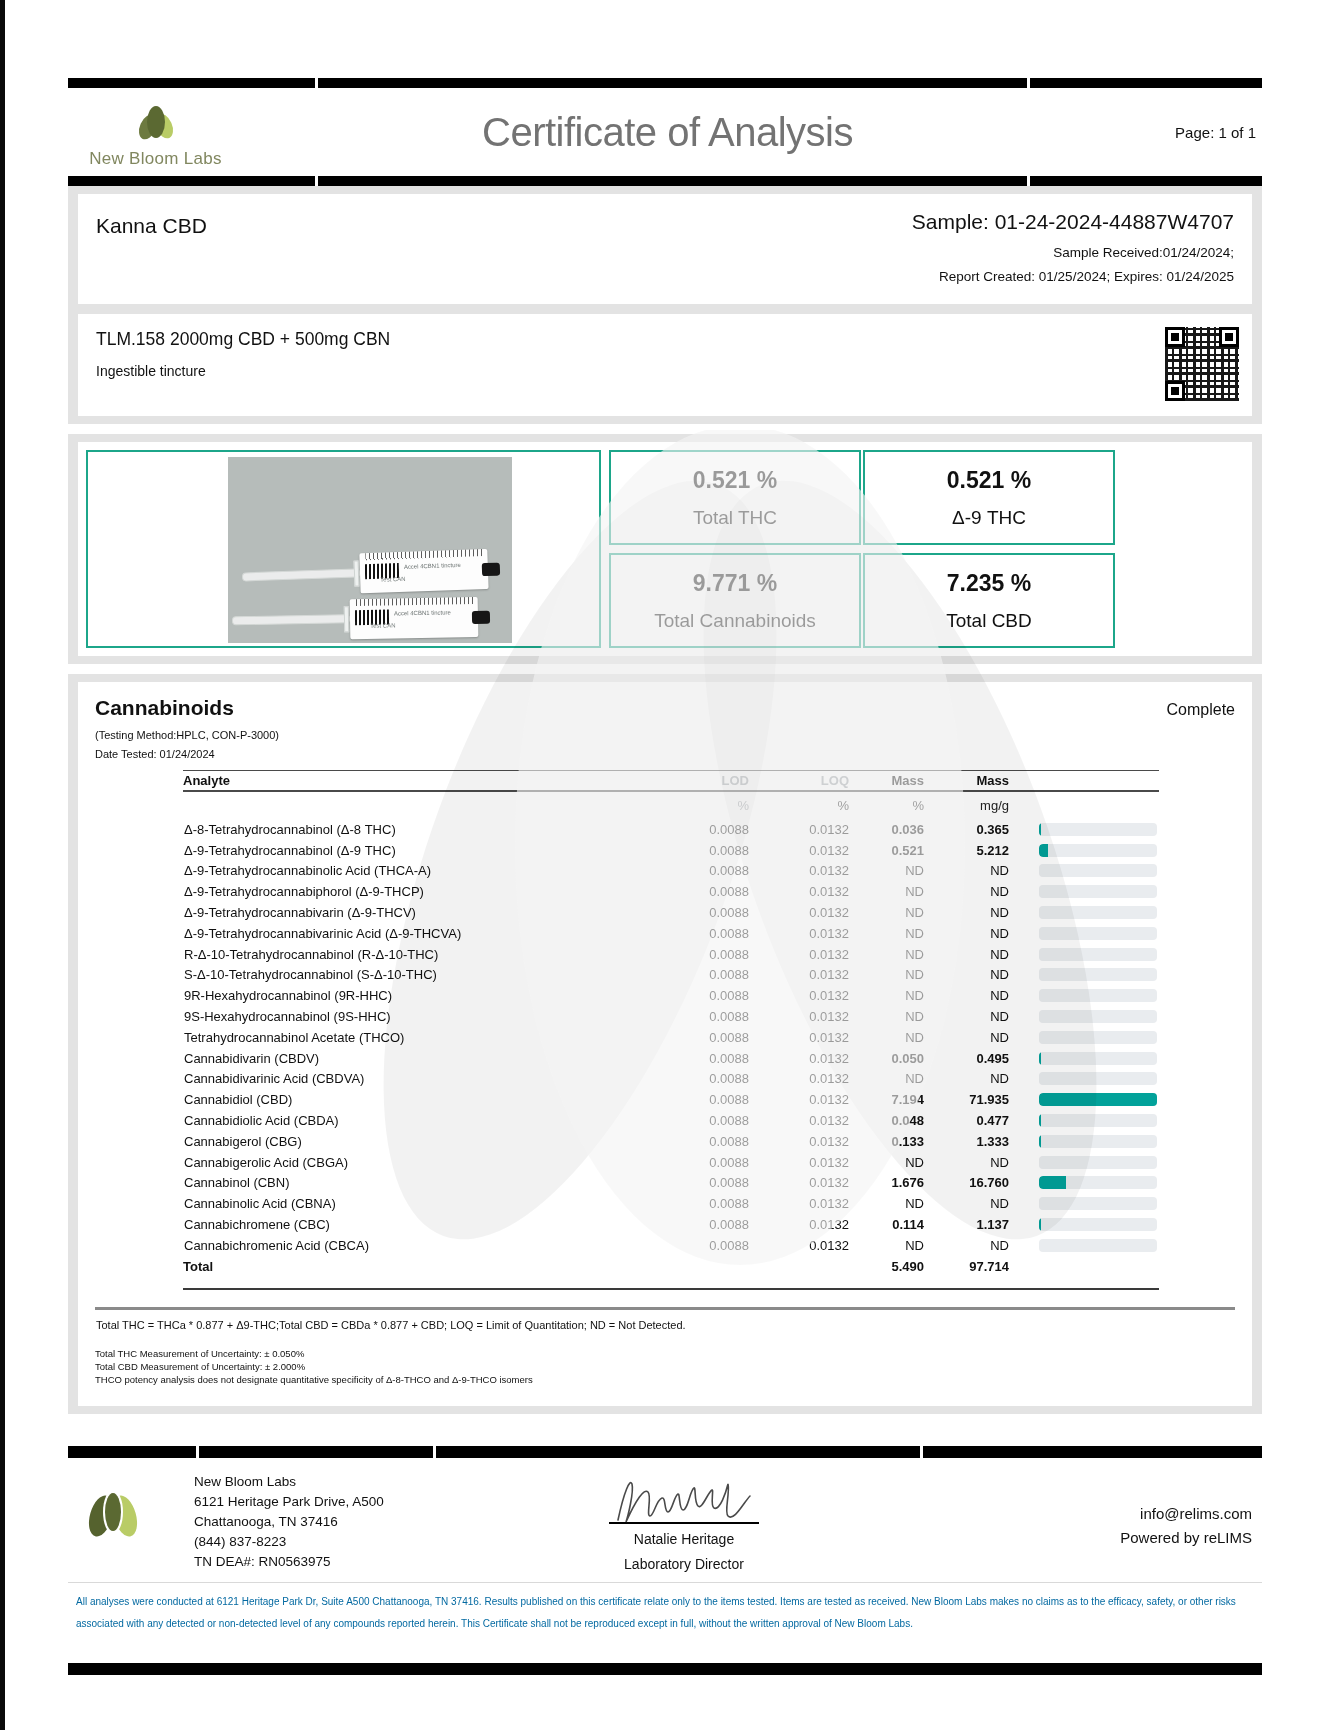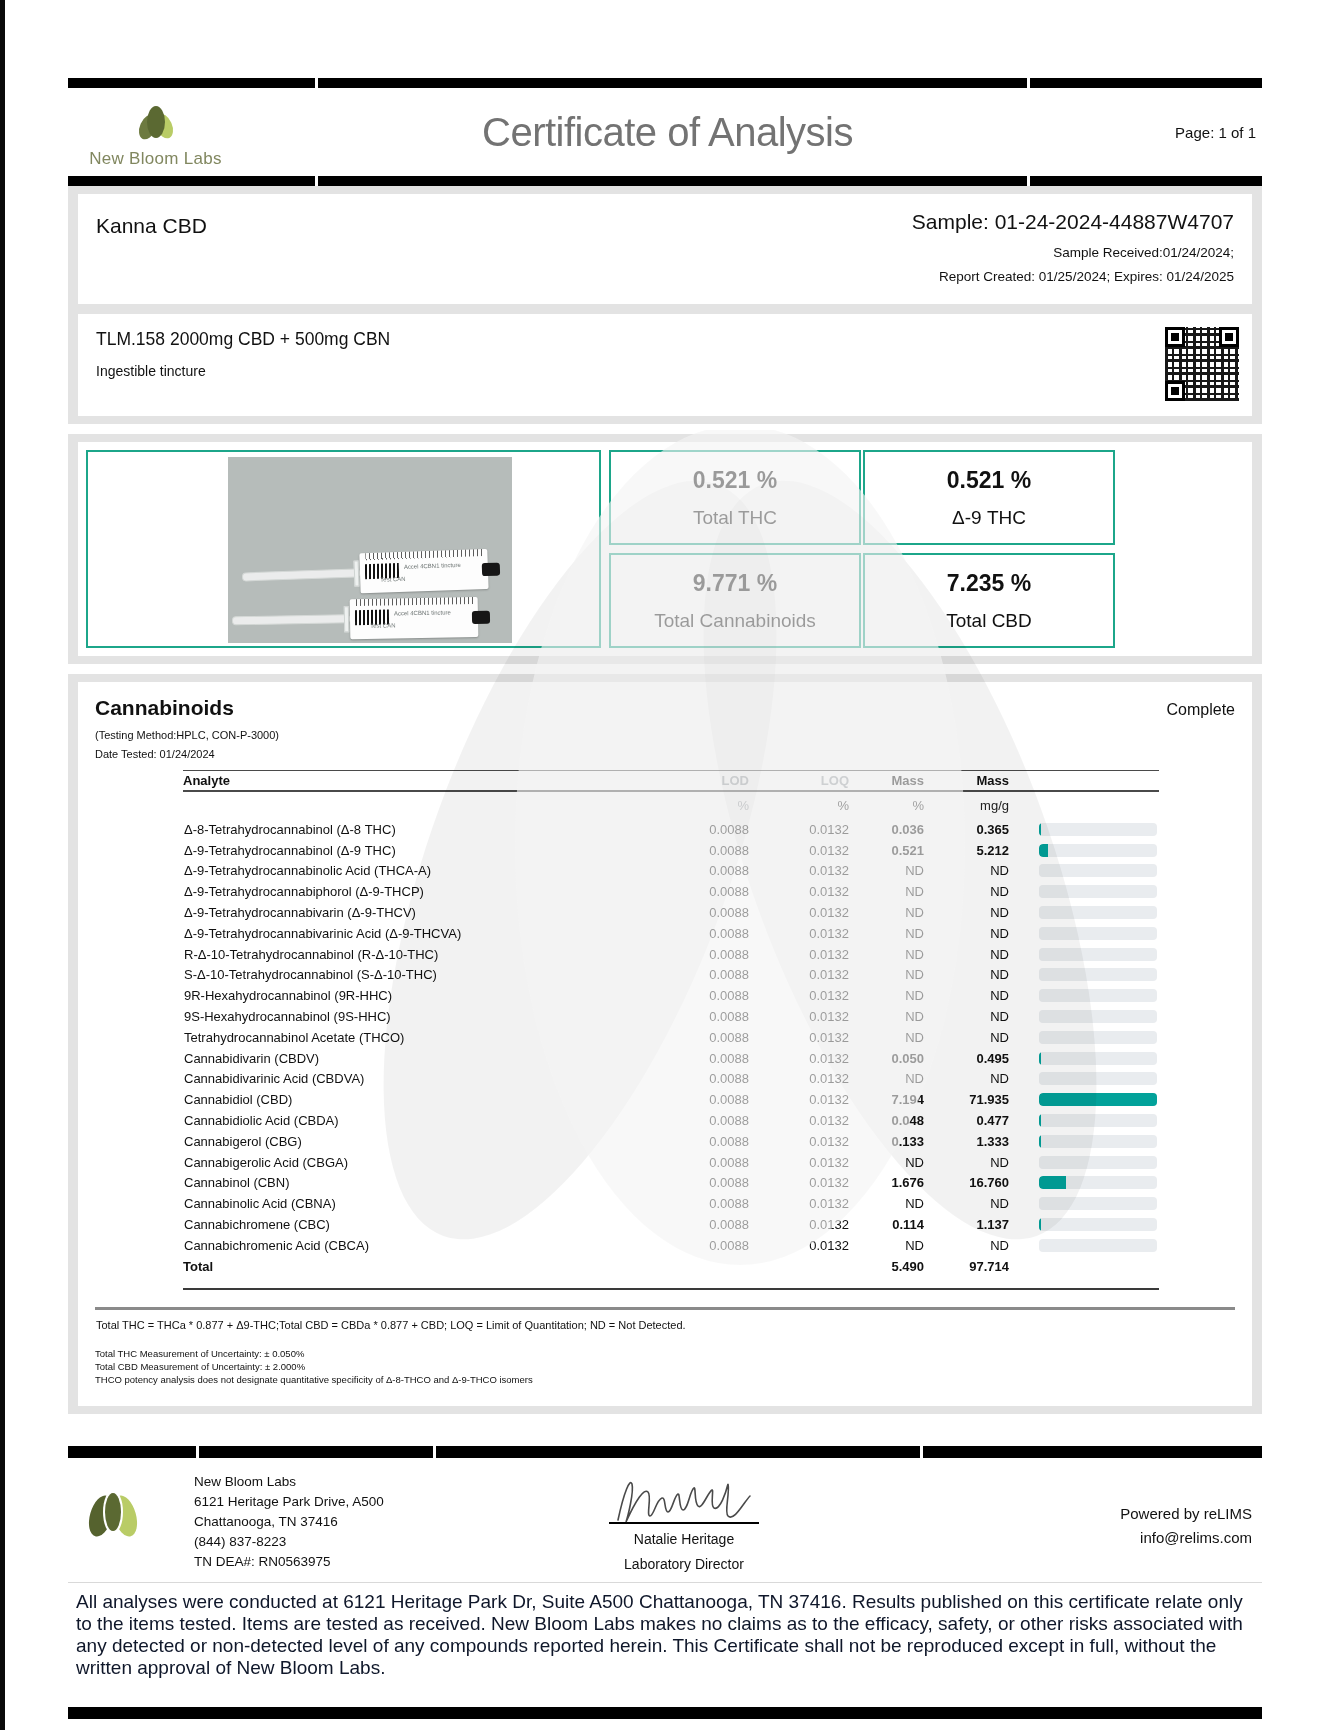--- a/index.html
+++ b/index.html
@@ -100,21 +100,21 @@
   .footer { display:flex; padding:12px 10px 0 18px; min-height:112px; }
   .f-logo { width:54px; padding-top:12px; }
   .f-address { margin-left:54px; font-size:13.5px; line-height:20px; width:300px; padding-top:2px; }
   .f-sign { width:260px; margin-left:60px; text-align:center; }
   .sig-svg { display:block; margin:0 auto; }
   .sig-line { width:150px; border-bottom:2px solid #000; margin:-6px auto 0; }
   .sig-name { font-size:14px; margin-top:7px; }
   .sig-title { font-size:14px; margin-top:9px; }
   .f-powered { flex:1; text-align:right; font-size:15px; padding-top:32px; line-height:24px; }
   .footer-sep { border-top:1px solid #d9d9d9; margin-top:10px; }
-  .disclaimer { font-size:19px; line-height:22px; padding:8px 6px 0 8px; color:#0f172a; margin-bottom:28px; }
+  .disclaimer { font-size:10px; line-height:22px; padding:8px 6px 0 8px; color:#0369a1; margin-bottom:28px; }
   .bottom-space { height:44px; }
 
   .watermark { position:absolute; left:330px; top:430px; pointer-events:none; }
 </style>
 </head>
 <body>
 
 <div class="edge-line"></div>
 
 <div class="content">
@@ -555,22 +555,22 @@
     </div>
     <div class="f-sign">
       <svg class="sig-svg" width="160" height="58" viewBox="0 0 160 58">
         <path d="M14,50 C20,22 26,8 28,14 C30,22 24,46 22,52 C32,30 40,18 44,22 C48,26 42,46 46,46 C50,46 52,30 58,28 C62,27 60,42 64,42 C68,42 70,26 74,24 C76,23 75,40 79,40 C84,40 86,20 90,18 C92,17 90,32 94,36 C98,40 104,22 108,20 C110,19 106,36 110,38 C116,41 122,22 124,14 C126,24 120,42 124,46 C130,52 140,32 146,26" stroke="#4a4a4a" stroke-width="1.6" fill="none" stroke-linecap="round"></path>
       </svg>
       <div class="sig-line"></div>
       <div class="sig-name">Natalie Heritage</div>
       <div class="sig-title">Laboratory Director</div>
     </div>
     <div class="f-powered">
+      <div>info@relims.com</div>
       <div>Powered by reLIMS</div>
-      <div>info@relims.com</div>
     </div>
   </div>
 
   <div class="footer-sep"></div>
   <div class="disclaimer">All analyses were conducted at 6121 Heritage Park Dr, Suite A500 Chattanooga, TN 37416. Results published on this certificate relate only to the items tested. Items are tested as received. New Bloom Labs makes no claims as to the efficacy, safety, or other risks associated with any detected or non-detected level of any compounds reported herein. This Certificate shall not be reproduced except in full, without the written approval of New Bloom Labs.</div>
   <div class="bar bottom-bar"></div>
   <div class="bottom-space"></div>
 </div>
 
 <svg class="watermark" width="820" height="900" viewBox="0 0 820 900">

